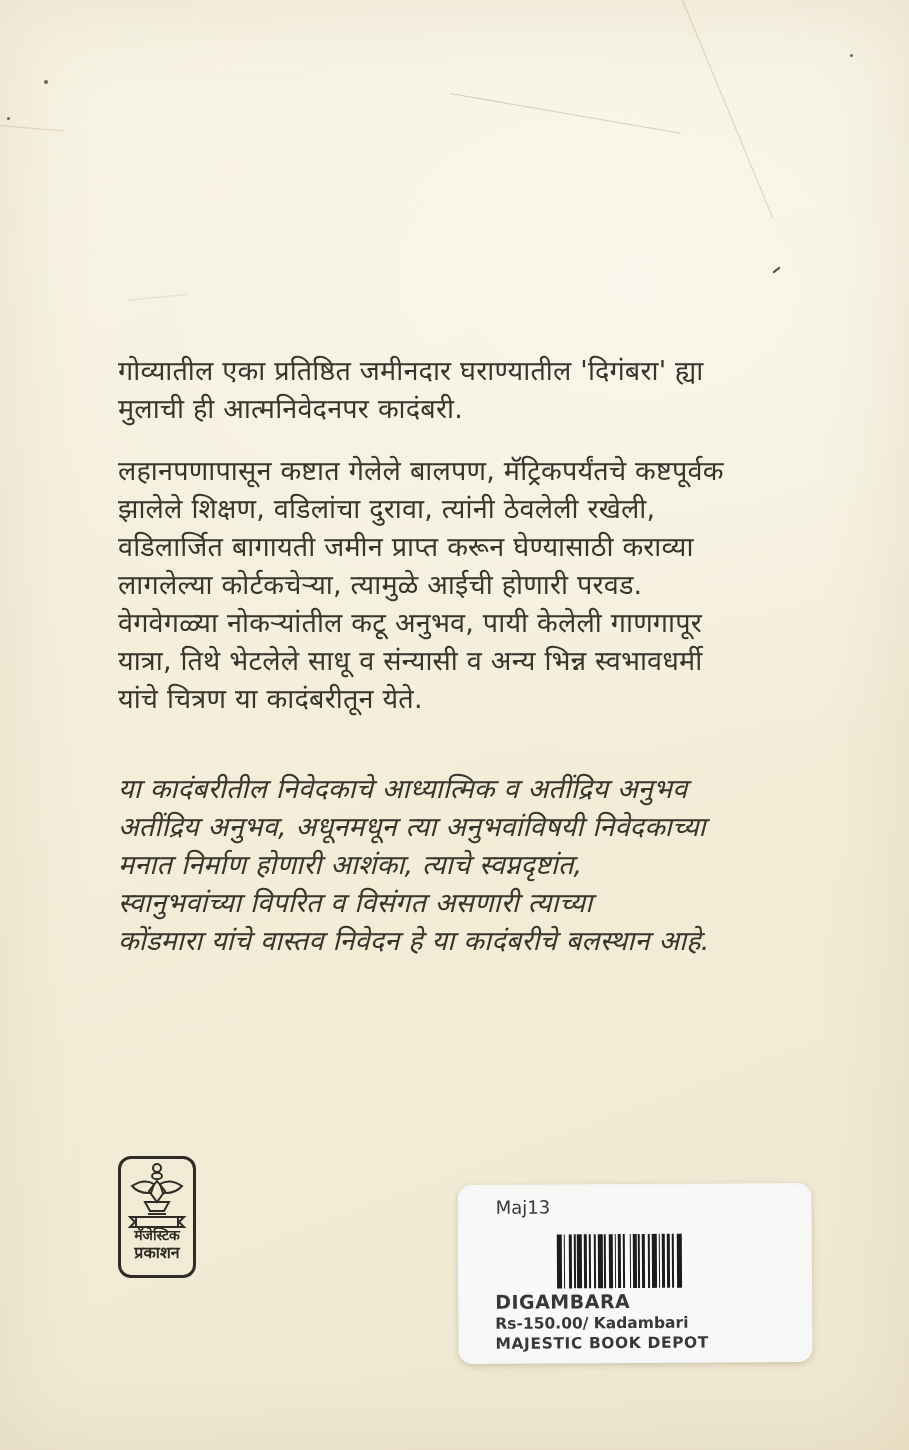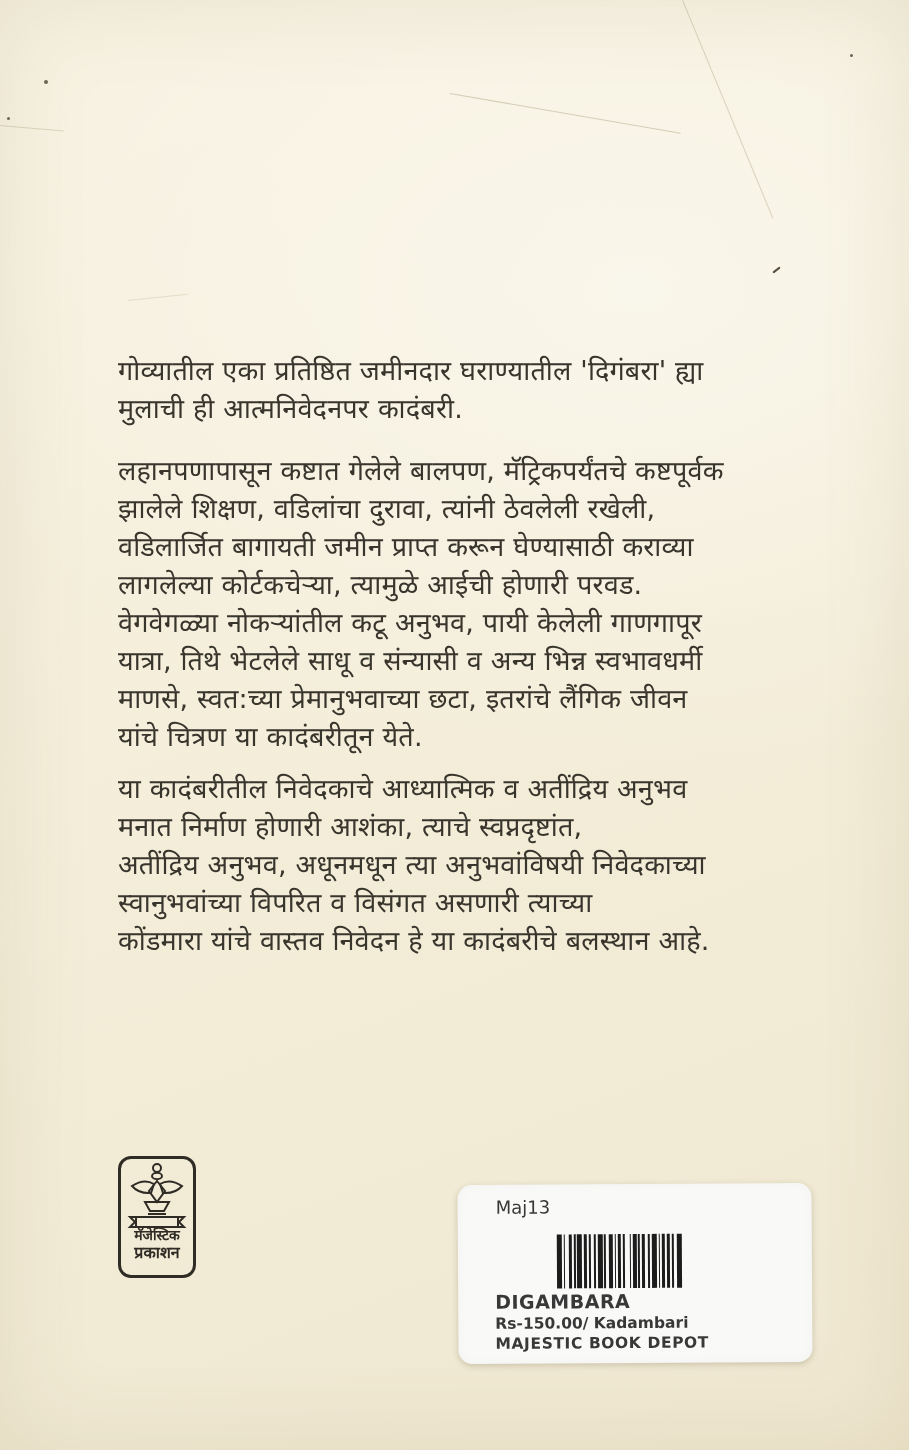--- a/index.html
+++ b/index.html
@@ -19,21 +19,21 @@
   
   .para{
     position:absolute;left:118px;width:660px;
     color:#38352d;
     font-size:27px;line-height:38px;
     letter-spacing:0.2px;
     text-rendering:optimizeLegibility;
   }
   #para-1{top:352px;}
   #para-2{top:452px;}
-  #para-3{top:770px;}
+  #para-3{top:770px;font-style:italic;}
   .line{white-space:nowrap;}
   
   #publisher-logo{
     position:absolute;left:118px;top:1156px;width:78px;height:122px;
     border:3px solid #2f2c26;border-radius:13px;
     box-sizing:border-box;
     display:flex;flex-direction:column;align-items:center;
     color:#2f2c26;
   }
   #publisher-logo .lamp{margin-top:3px;}
@@ -104,28 +104,27 @@
     <div class="line">मुलाची ही आत्मनिवेदनपर कादंबरी.</div>
   </div>
 
   <div class="para" id="para-2">
     <div class="line">लहानपणापासून कष्टात गेलेले बालपण, मॅट्रिकपर्यंतचे कष्टपूर्वक</div>
     <div class="line">झालेले शिक्षण, वडिलांचा दुरावा, त्यांनी ठेवलेली रखेली,</div>
     <div class="line">वडिलार्जित बागायती जमीन प्राप्त करून घेण्यासाठी कराव्या</div>
     <div class="line">लागलेल्या कोर्टकचेऱ्या, त्यामुळे आईची होणारी परवड.</div>
     <div class="line">वेगवेगळ्या नोकऱ्यांतील कटू अनुभव, पायी केलेली गाणगापूर</div>
     <div class="line">यात्रा, तिथे भेटलेले साधू व संन्यासी व अन्य भिन्न स्वभावधर्मी</div>
-    <div class="line">माणसे, स्वत:च्या प्रेमानुभवाच्या छटा, इतरांचे लैंगिक जीवन</div>
     <div class="line">यांचे चित्रण या कादंबरीतून येते.</div>
   </div>
 
   <div class="para" id="para-3">
     <div class="line">या कादंबरीतील निवेदकाचे आध्यात्मिक व अतींद्रिय अनुभव</div>
+    <div class="line">अतींद्रिय अनुभव, अधूनमधून त्या अनुभवांविषयी निवेदकाच्या</div>
     <div class="line">मनात निर्माण होणारी आशंका, त्याचे स्वप्नदृष्टांत,</div>
-    <div class="line">अतींद्रिय अनुभव, अधूनमधून त्या अनुभवांविषयी निवेदकाच्या</div>
     <div class="line">स्वानुभवांच्या विपरित व विसंगत असणारी त्याच्या</div>
     <div class="line">कोंडमारा यांचे वास्तव निवेदन हे या कादंबरीचे बलस्थान आहे.</div>
   </div>
 
   <div id="publisher-logo">
     <svg class="lamp" width="66" height="66" viewBox="0 0 66 66" fill="none" stroke="#2f2c26" stroke-width="2">
       <circle cx="33" cy="6" r="4"></circle>
       <ellipse cx="33" cy="14" rx="5" ry="3.2"></ellipse>
       <path d="M8,24 Q20,16 30,22 L27,31 Q15,32 8,24 Z"></path>
       <path d="M58,24 Q46,16 36,22 L39,31 Q51,32 58,24 Z"></path>

